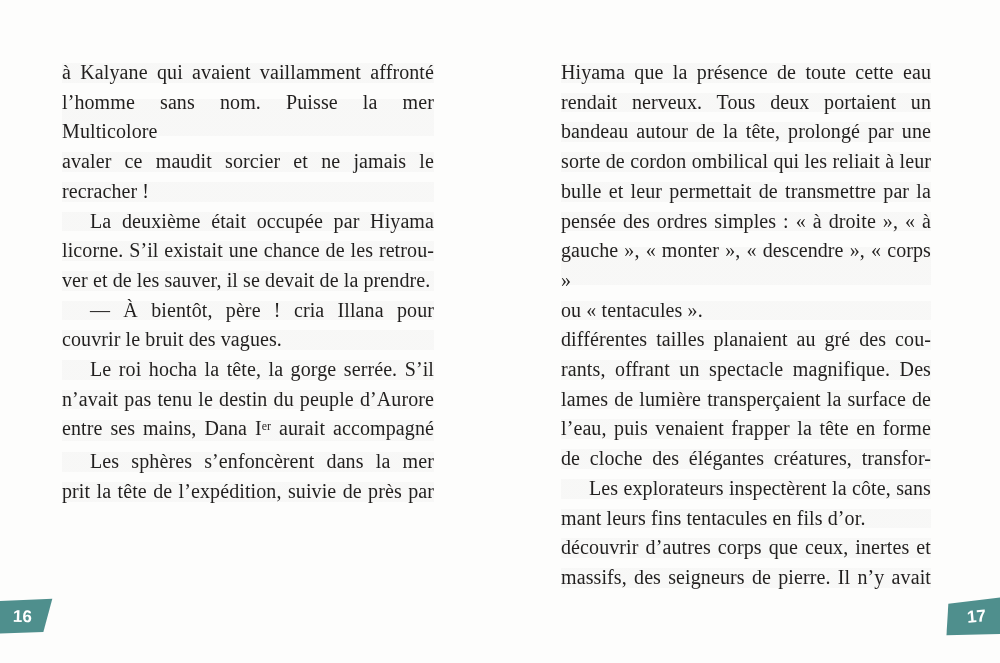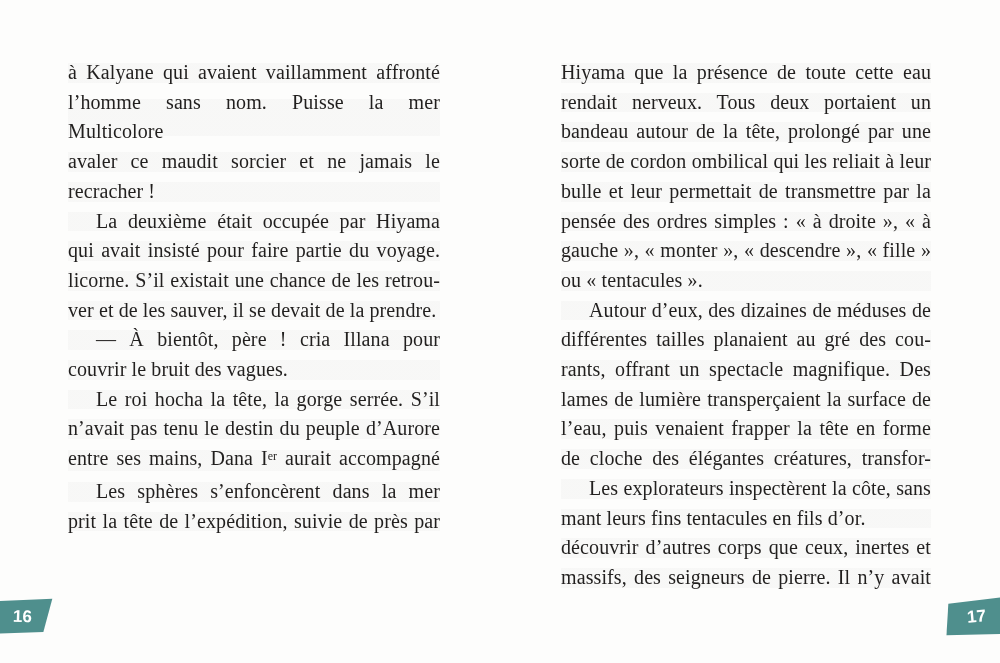--- a/index.html
+++ b/index.html
@@ -15,21 +15,21 @@
     font-family: "Liberation Serif", serif;
     color: #211f1e;
   }
   .page-col {
     position: absolute;
     top: 58px;
     font-size: 20px;
     line-height: 29.7px;
     letter-spacing: 0.1px;
   }
-  #left-col  { left: 68px;  width: 372px; font-family: Liberation Serif, serif; }
+  #left-col  { left: 62px;  width: 372px; font-family: Liberation Serif, serif; }
   #right-col { left: 561px; width: 370px; }
 
   .line {
     text-align: justify;
     text-align-last: left;
     
     background: linear-gradient(to bottom,
       rgba(0,0,0,0) 18%,
       rgba(128,128,128,0.045) 18%,
       rgba(128,128,128,0.045) 82%,
@@ -77,42 +77,40 @@
 </style>
 </head>
 <body style="background: rgb(253, 253, 252); color: rgb(33, 31, 30);">
 
 <div id="left-col" class="page-col">
     <div class="line just">à Kalyane qui avaient vaillamment affronté</div>
     <div class="line just">l’homme sans nom. Puisse la mer Multicolore</div>
     <div class="line just">avaler ce maudit sorcier et ne jamais le</div>
     <div class="line">recracher !</div>
     <div class="line indent just">La deuxième était occupée par Hiyama</div>
-    <div class="line just">qui avait insisté pour faire partie du voyage.</div>
     <div class="line just">licorne. S’il existait une chance de les retrou-</div>
     <div class="line">ver et de les sauver, il se devait de la prendre.</div>
     <div class="line indent just">— À bientôt, père ! cria Illana pour</div>
     <div class="line">couvrir le bruit des vagues.</div>
     <div class="line indent just">Le roi hocha la tête, la gorge serrée. S’il</div>
     <div class="line just">n’avait pas tenu le destin du peuple d’Aurore</div>
     <div class="line just">entre ses mains, Dana I<sup>er</sup> aurait accompagné</div>
     <div class="line indent just">Les sphères s’enfoncèrent dans la mer</div>
     <div class="line just">prit la tête de l’expédition, suivie de près par</div>
   </div>
 
 <div id="right-col" class="page-col">
     <div class="line just">Hiyama que la présence de toute cette eau</div>
     <div class="line just">rendait nerveux. Tous deux portaient un</div>
     <div class="line just">bandeau autour de la tête, prolongé par une</div>
     <div class="line just">sorte de cordon ombilical qui les reliait à leur</div>
     <div class="line just">bulle et leur permettait de transmettre par la</div>
     <div class="line just">pensée des ordres simples : « à droite », « à</div>
-    <div class="line just">gauche », « monter », « descendre », « fille »</div>
+    <div class="line just">gauche », « monter », « descendre », « corps »</div>
     <div class="line">ou « tentacules ».</div>
-    <div class="line indent just">Autour d’eux, des dizaines de méduses de</div>
     <div class="line just">différentes tailles planaient au gré des cou-</div>
     <div class="line just">rants, offrant un spectacle magnifique. Des</div>
     <div class="line just">lames de lumière transperçaient la surface de</div>
     <div class="line just">l’eau, puis venaient frapper la tête en forme</div>
     <div class="line just">de cloche des élégantes créatures, transfor-</div>
     <div class="line indent just">Les explorateurs inspectèrent la côte, sans</div>
     <div class="line">mant leurs fins tentacules en fils d’or.</div>
     <div class="line just">découvrir d’autres corps que ceux, inertes et</div>
     <div class="line just">massifs, des seigneurs de pierre. Il n’y avait</div>
   </div>

